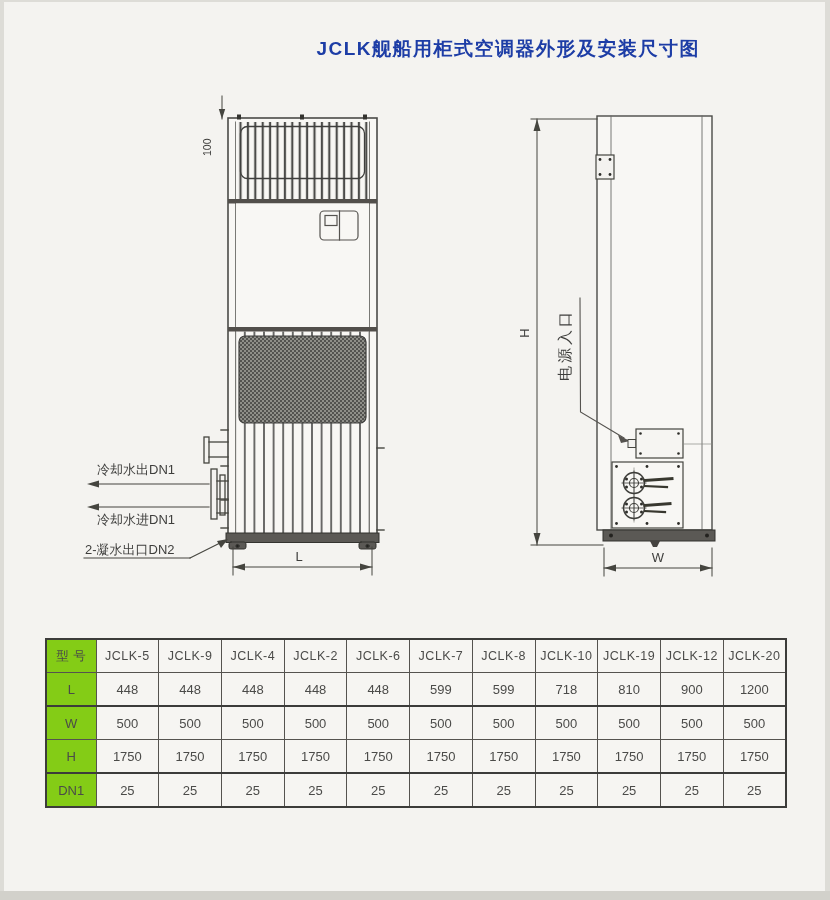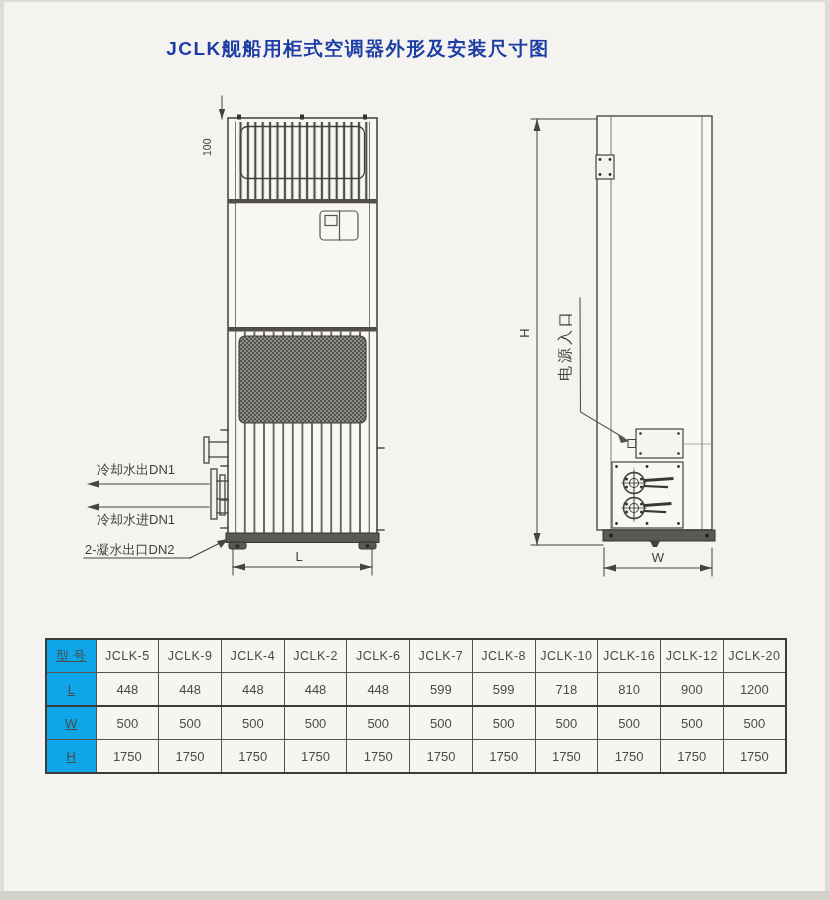--- a/index.html
+++ b/index.html
@@ -11,43 +11,43 @@
   }
   
   .edge{position:absolute;background:#dddcd7;}
   .edge.left{left:0;top:0;width:4px;height:900px;}
   .edge.right{right:0;top:0;width:5px;height:900px;}
   .edge.top{left:0;top:0;width:830px;height:2px;}
   .edge.bottom{left:0;bottom:0;width:830px;height:9px;background:#d2d1cb;}
 
   .title{
     position:absolute;left:0;top:36px;width:700px;
-    text-align:center;font-size:19px;font-weight:bold;
-    color:#1d3da6;letter-spacing:1.5px;padding-left:8px;
+    text-align:right;font-size:19px;font-weight:bold;
+    color:#1d3da6;letter-spacing:1.5px;
   }
 
   svg.drawing{position:absolute;left:0;top:0;}
 
   
   .spec-table-wrap{position:absolute;left:45px;top:638px;width:742px;}
   table.spec{
     border-collapse:collapse;table-layout:fixed;width:742px;
     font-size:13px;color:#4b4b49;
     border:2.5px solid #3c3c3a;
     background:#f6f5f2;
   }
   table.spec th,table.spec td{
     border:1px solid #55534f;
     height:32px;text-align:center;vertical-align:middle;
     padding:0 1px;font-weight:normal;overflow:hidden;white-space:nowrap;
   }
   table.spec col.c0{width:50px;}
   table.spec thead th{font-size:12.5px;letter-spacing:0.5px;}
   table.spec thead th:first-child,
-  table.spec tbody th{background:#0ea5e9;text-decoration:underline;}
+  table.spec tbody th{background:#84cc16;}
   table.spec thead tr{border-bottom:1.5px solid #3c3c3a;}
   table.spec tbody tr:nth-child(1){border-bottom:2px solid #3c3c3a;}
   table.spec tbody tr:nth-child(3){border-bottom:2px solid #3c3c3a;}
 
   .drawtext{fill:#3e3e3c;}
 </style>
 </head>
 <body>
 
 <div class="edge left"></div>
@@ -275,21 +275,21 @@
       <tr>
           <th>型 号</th>
           <th>JCLK-5</th>
           <th>JCLK-9</th>
           <th>JCLK-4</th>
           <th>JCLK-2</th>
           <th>JCLK-6</th>
           <th>JCLK-7</th>
           <th>JCLK-8</th>
           <th>JCLK-10</th>
-          <th>JCLK-16</th>
+          <th>JCLK-19</th>
           <th>JCLK-12</th>
           <th>JCLK-20</th>
         </tr>
     </thead>
     <tbody>
         <tr>
           <th>L</th>
           <td>448</td>
           <td>448</td>
           <td>448</td>
@@ -323,15 +323,29 @@
           <td>1750</td>
           <td>1750</td>
           <td>1750</td>
           <td>1750</td>
           <td>1750</td>
           <td>1750</td>
           <td>1750</td>
           <td>1750</td>
           <td>1750</td>
         </tr>
+        <tr>
+          <th>DN1</th>
+          <td>25</td>
+          <td>25</td>
+          <td>25</td>
+          <td>25</td>
+          <td>25</td>
+          <td>25</td>
+          <td>25</td>
+          <td>25</td>
+          <td>25</td>
+          <td>25</td>
+          <td>25</td>
+        </tr>
       </tbody>
   </table>
 </div>
 
 </body></html>

